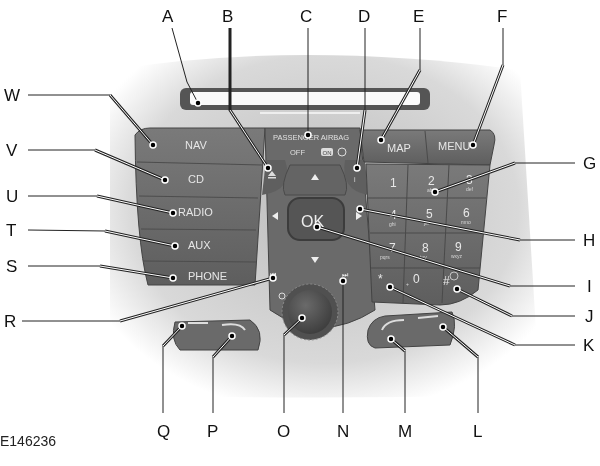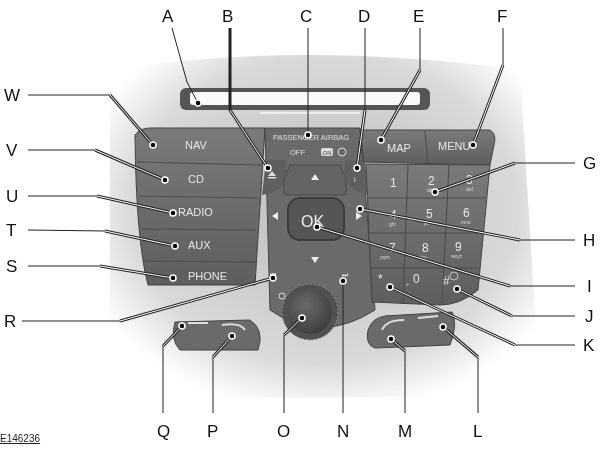--- a/index.html
+++ b/index.html
@@ -3,21 +3,21 @@
 <meta charset="utf-8">
 <style>
   html,body{margin:0;padding:0;background:#fff;}
   body{width:600px;height:466px;position:relative;overflow:hidden;font-family:"Liberation Sans",sans-serif;}
   #diagram{position:absolute;left:0;top:0;width:600px;height:466px;}
   .callout-letter{font-family:"Liberation Sans",sans-serif;font-size:17px;fill:#111;}
   .btn-label{font-family:"Liberation Sans",sans-serif;fill:#e6e6e6;font-size:11px;}
   .small-label{font-family:"Liberation Sans",sans-serif;fill:#e0e0e0;font-size:7.5px;}
   .key-num{font-family:"Liberation Sans",sans-serif;fill:#e8e8e8;font-size:12px;}
   .key-sub{font-family:"Liberation Sans",sans-serif;fill:#d8d8d8;font-size:5px;}
-  .caption{position:absolute;left:0;top:433px;font-size:10px;color:#222;text-decoration:underline;}
+  .caption{position:absolute;left:0;top:433px;font-size:14px;color:#222;}
   .lead-outer{stroke:#222;stroke-width:3;fill:none;}
   .lead-inner{stroke:#fff;stroke-width:1;fill:none;}
   .lead-thin{stroke:#222;stroke-width:1;fill:none;}
   .dot{fill:#000;stroke:#fff;stroke-width:1.5;}
 </style>
 </head>
 <body>
 
 <svg id="diagram" viewBox="0 0 600 466" xmlns="http://www.w3.org/2000/svg">
   <defs>

